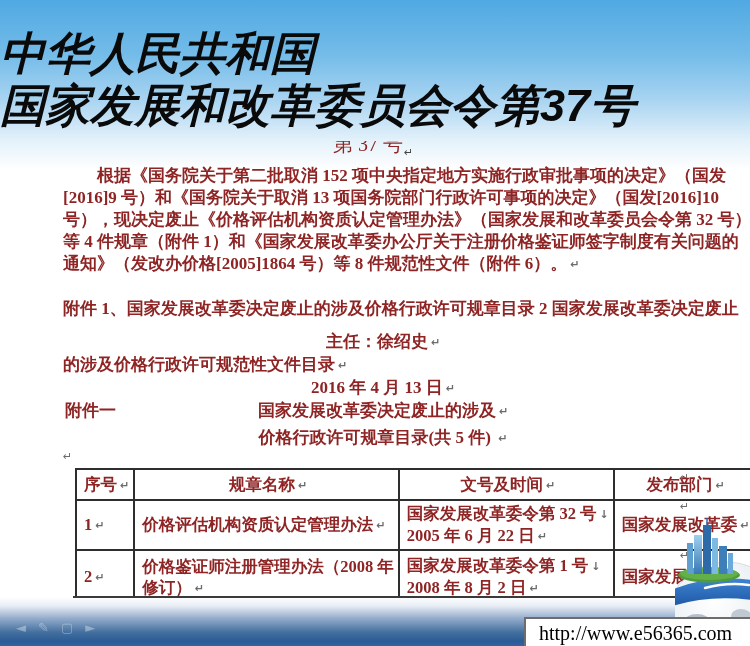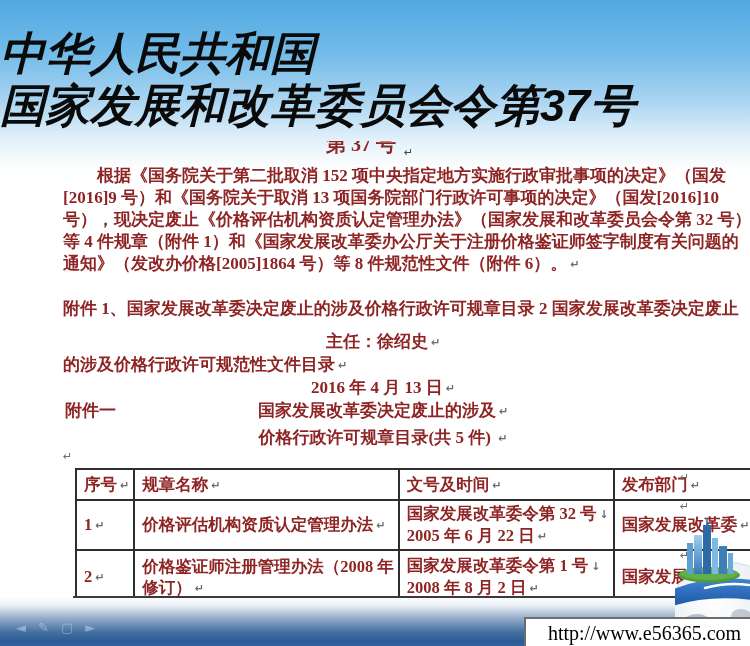--- a/index.html
+++ b/index.html
@@ -4,52 +4,52 @@
 <style>
   html,body{margin:0;padding:0;background:#fff;}
   .slide{
     position:relative;width:750px;height:646px;overflow:hidden;
     font-family:"Liberation Serif","DejaVu Serif",serif;
     background:linear-gradient(180deg,#50a9e2 0px,#74bce9 55px,#a9d4f1 100px,#e3f1fa 140px,#ffffff 170px,#ffffff 100%);
   }
   .title{position:absolute;left:0;top:28px;width:750px;text-align:left;
     font-family:"Liberation Sans","DejaVu Sans",sans-serif;
     font-weight:bold;font-style:italic;color:#0a0a0a;font-size:45px;line-height:52px;letter-spacing:0px;}
-  .clip-no{position:absolute;left:326px;top:141px;height:16px;overflow:hidden;color:#8e2424;font-weight:bold;font-size:20px;}
+  .clip-no{position:absolute;left:333px;top:141px;height:16px;overflow:hidden;color:#8e2424;font-weight:normal;font-size:20px;}
   .clip-no .inner{display:block;transform:translateY(-10px);}
   .mk{color:#6b6b6b;font-size:11px;font-family:"DejaVu Sans",sans-serif;margin-left:3px;vertical-align:1px;}
   .mk.abs{position:absolute;margin:0;}
   .doc{position:absolute;left:63px;top:165px;width:640px;color:#8e2424;font-weight:bold;font-size:17px;line-height:22px;}
   .bline{white-space:nowrap;}
   .indent{text-indent:2em;}
   .p2{margin-top:22px;}
   .center{text-align:center;}
   .sig{margin-top:11px;}
   .cap2{margin-top:4px;}
   .attach-row{position:relative;text-align:center;}
   .attach-label{position:absolute;left:2px;top:0;}
   table.reg{position:absolute;left:75px;top:468px;border-collapse:collapse;table-layout:fixed;
     color:#8e2424;font-weight:bold;font-size:16.5px;}
   table.reg td{border:2px solid #2e2e2e;padding:2px 4px 2px 7px;vertical-align:middle;line-height:21px;overflow:hidden;white-space:nowrap;}
   td.c-no{width:44px;}
   td.c-name{width:238px;}
   td.c-doc{width:186px;margin-left:38px;}
   td.c-dept{width:112px;}
-  tr.hdr td{height:25px;}
+  tr.hdr td{height:25px;text-align:center;}
   tr.r1 td{height:42px;}
   tr.r2 td{height:48px;}
   .waterbar{position:absolute;left:0;top:597px;width:750px;height:49px;
     background:linear-gradient(180deg,#ffffff 0%,#e8eef5 18%,#8fa9c9 45%,#44709f 72%,#2b5b96 90%,#34639f 100%);}
   .divider{position:absolute;left:73px;top:596px;width:677px;height:2px;background:#3a3a3a;}
   .ghost-nav{position:absolute;left:16px;top:620px;display:flex;gap:12px;color:rgba(255,255,255,0.35);
     font-size:13px;font-family:"DejaVu Sans",sans-serif;}
   .ghost-nav span{cursor:default;}
   .url-box{position:absolute;left:524px;top:617px;width:226px;height:29px;background:#ffffff;
     border-top:2px solid #6d6d6d;border-left:2px solid #6d6d6d;z-index:5;
-    font-family:"Liberation Serif","DejaVu Serif",serif;font-size:20px;color:#000;line-height:29px;padding-left:13px;box-sizing:border-box;text-align:center;}
+    font-family:"Liberation Serif","DejaVu Serif",serif;font-size:20px;color:#000;line-height:29px;padding-left:13px;box-sizing:border-box;}
   .globe{position:absolute;right:0;top:512px;z-index:2;}
 </style>
 </head>
 <body>
 
 <div class="slide">
 
   <div class="title">
     <div>中华人民共和国</div>
     <div>国家发展和改革委员会令第37号</div>

